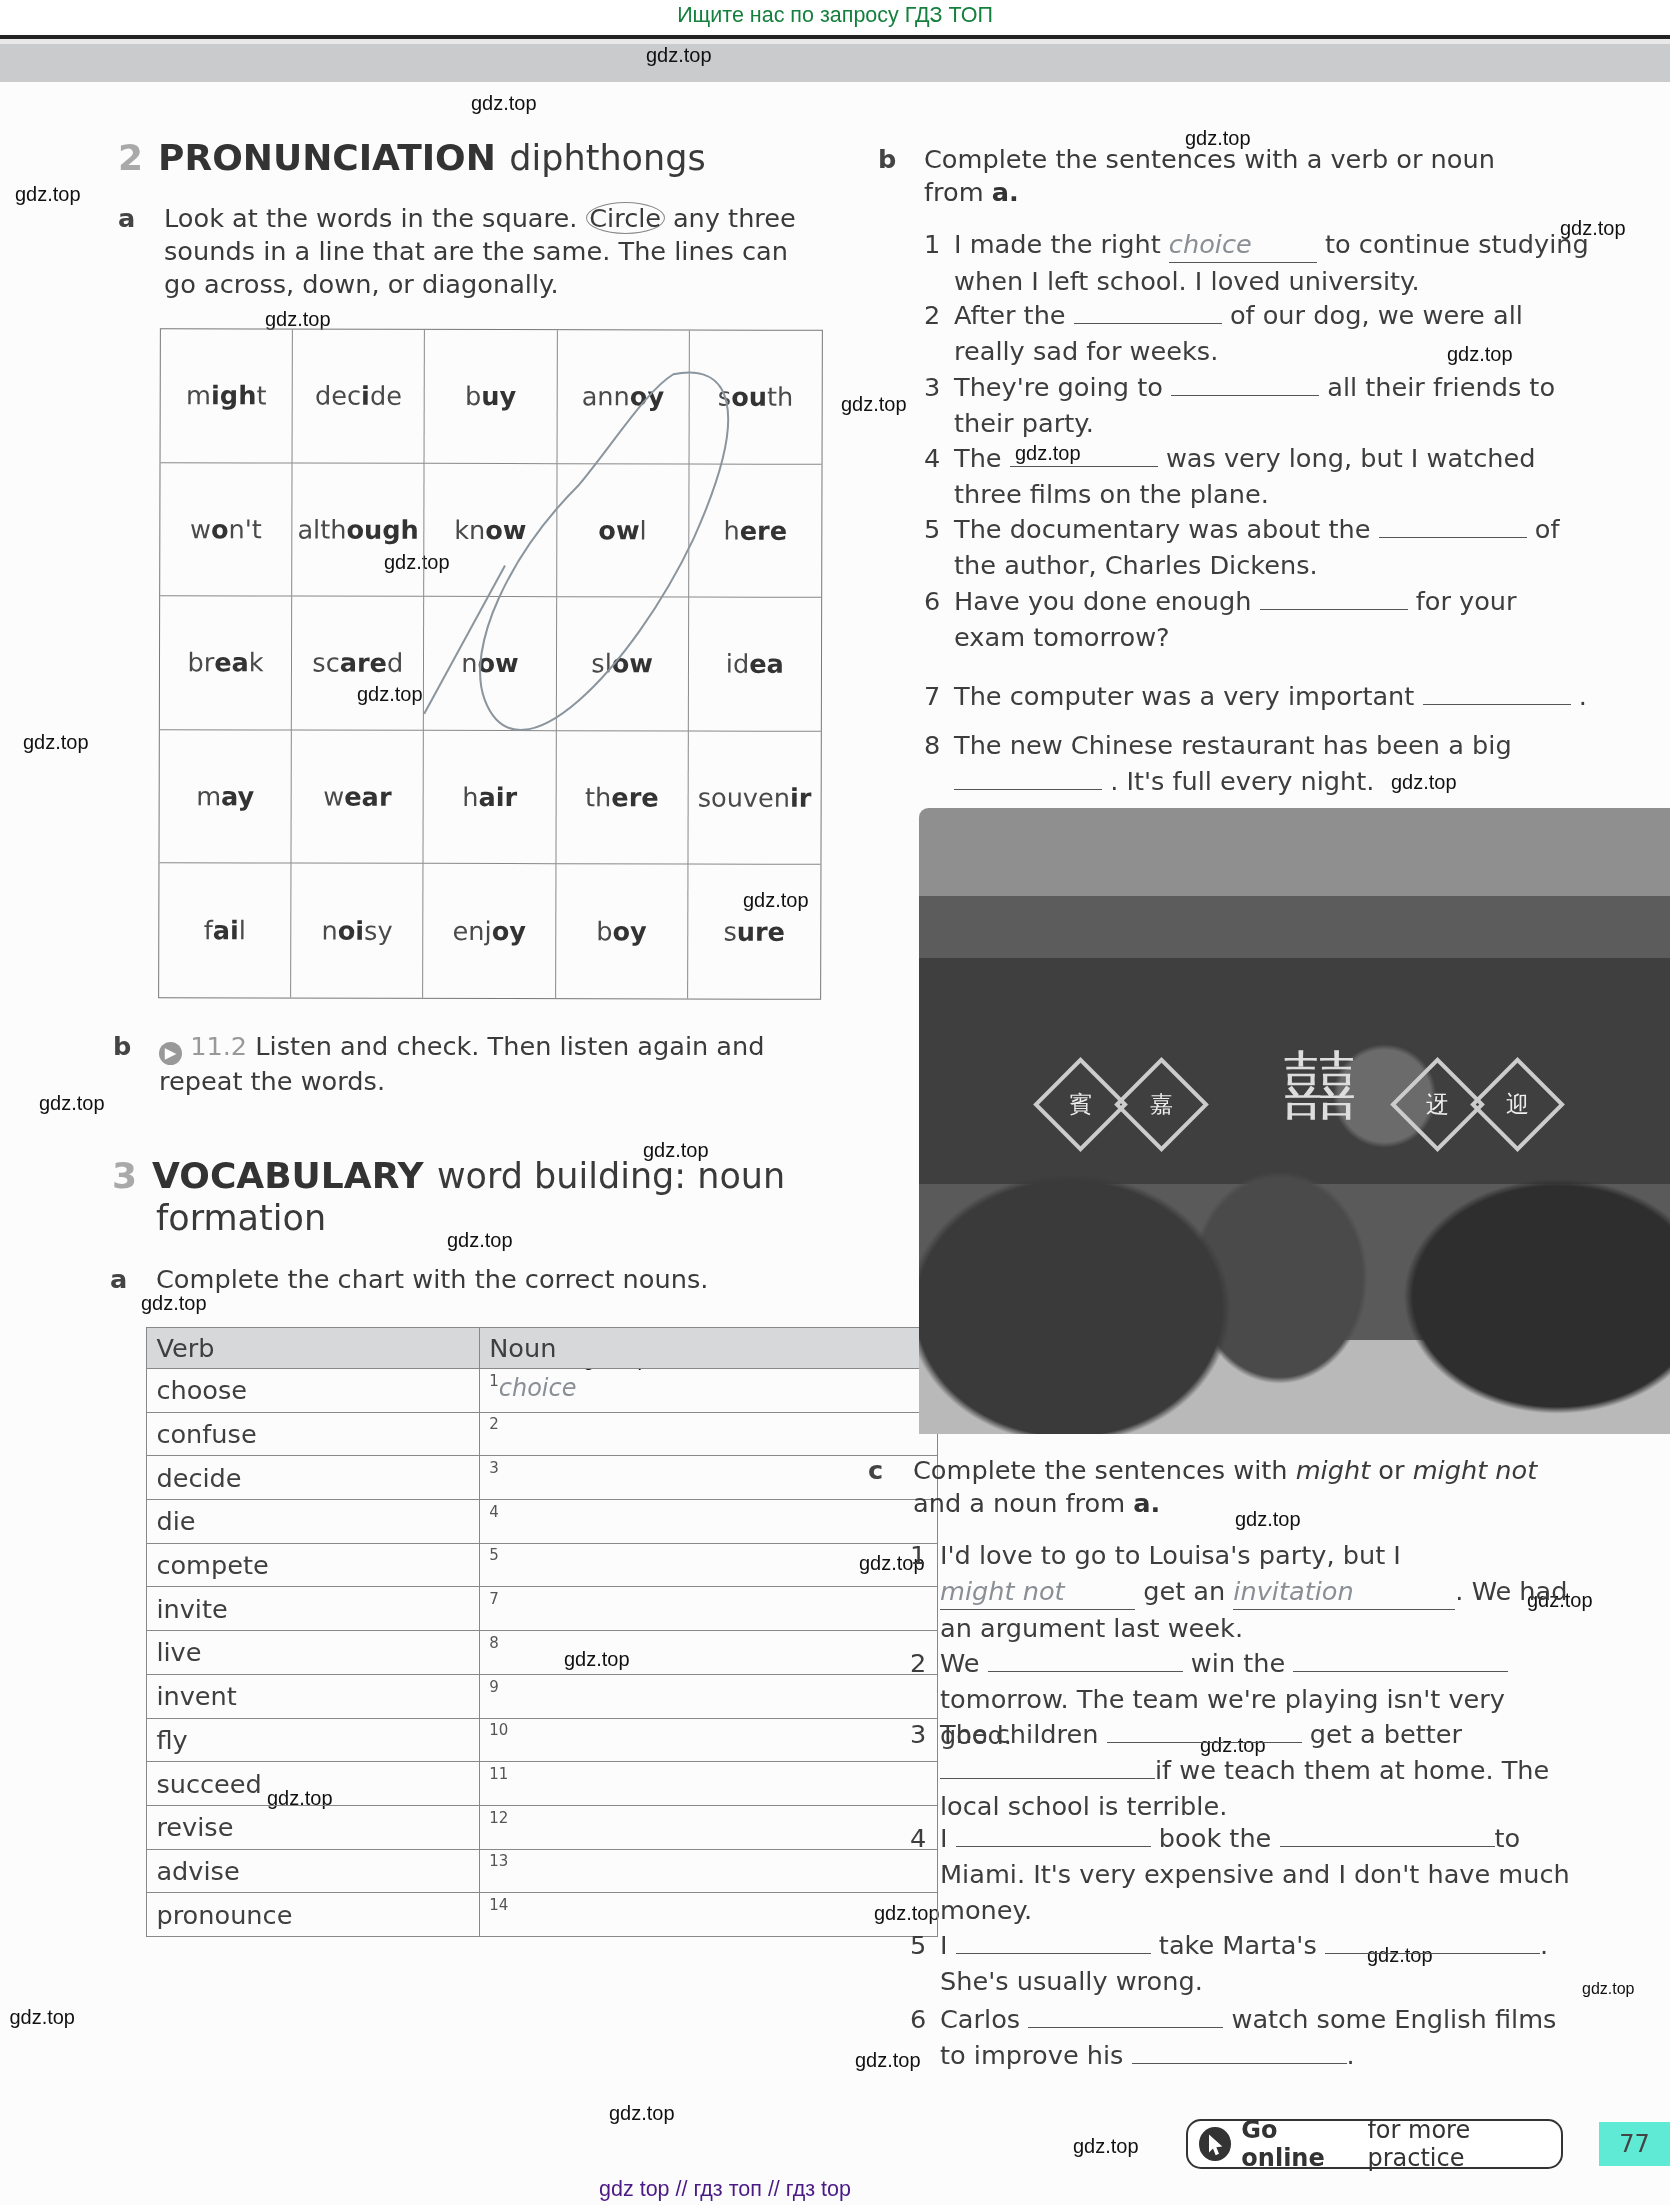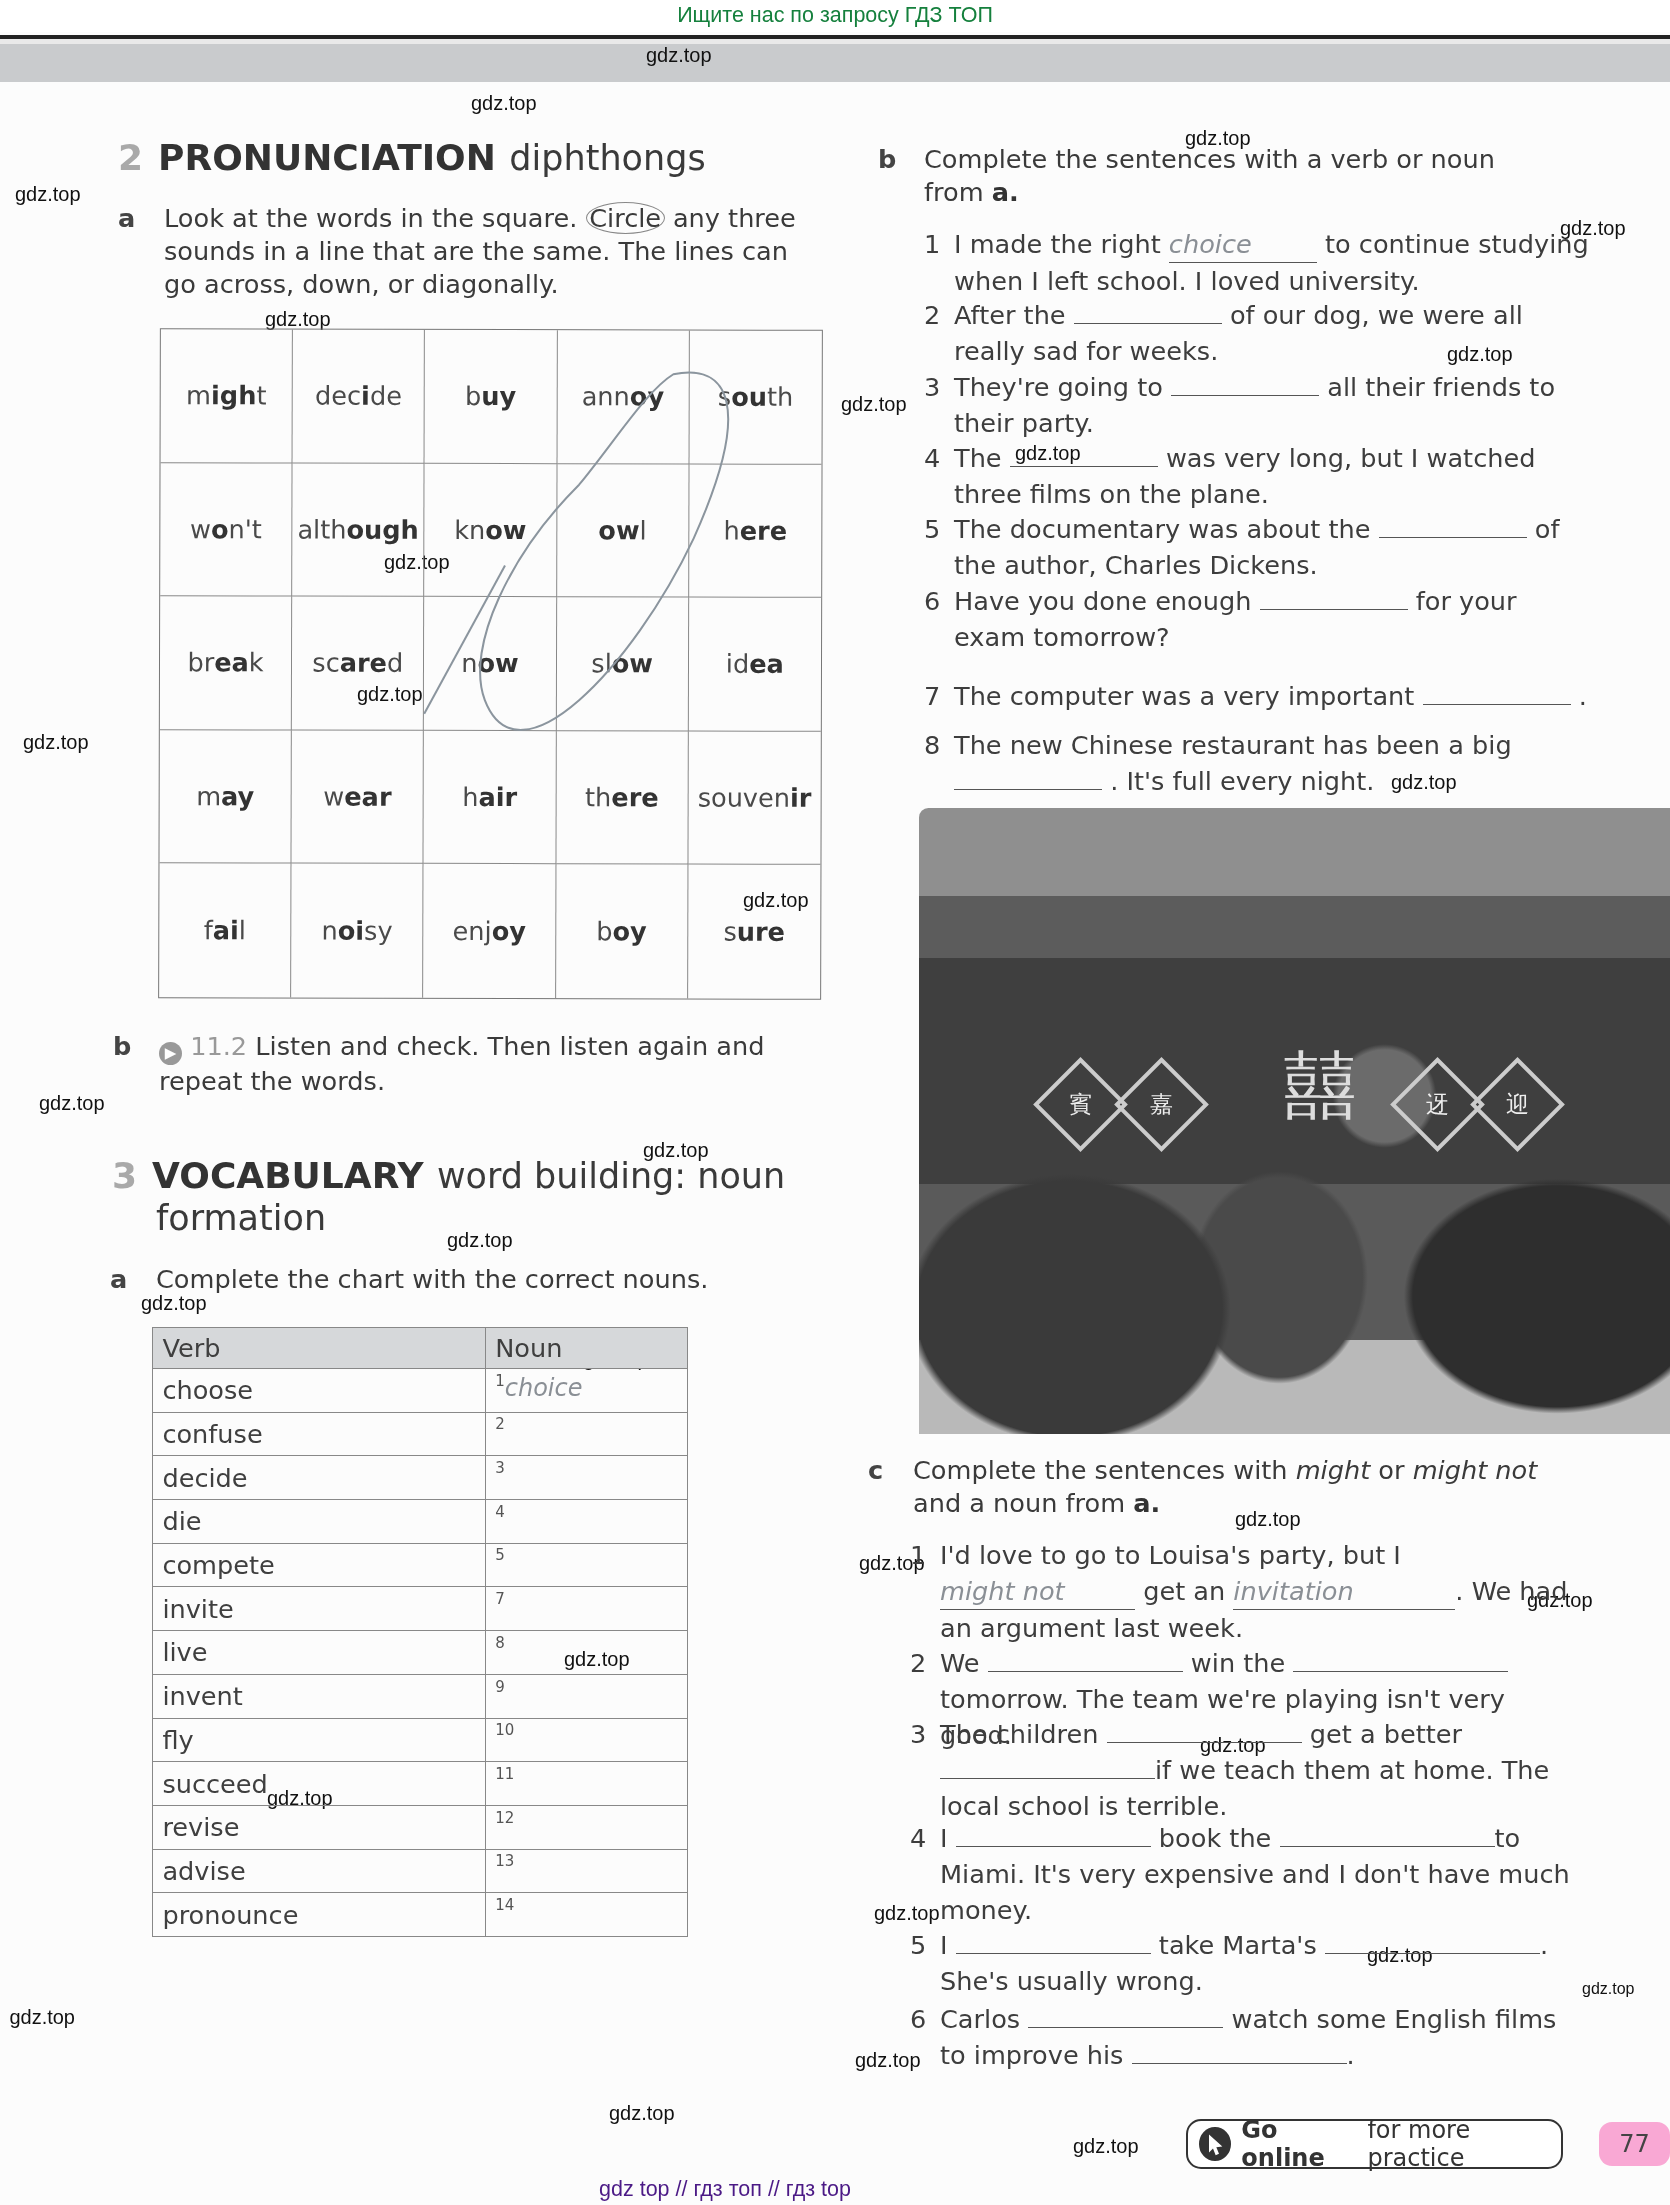--- a/index.html
+++ b/index.html
@@ -31,21 +31,21 @@
     display: grid; grid-template-columns: repeat(5, 1fr); grid-template-rows: repeat(5, 1fr);
     border: 1.3px solid #777; transform: rotate(0.15deg); }
   .grid .cell { border-right: 1.3px solid #888; border-bottom: 1.3px solid #888;
     display: flex; align-items: center; justify-content: center; font-size: 25.6px; color: #4a4a4a; }
   .grid .cell:nth-child(5n) { border-right: none; }
   .grid .cell:nth-last-child(-n+5) { border-bottom: none; }
   .grid .cell b { color: #333; }
   .loop { left: 377px; top: 350px; width: 485px; height: 431px; pointer-events: none; }
 
   
-  .chart { left: 152px; top: 1327px; width: 536px; border-collapse: collapse; font-size: 25.6px; color: #3f3f3f; padding-left: 48px; }
+  .chart { left: 146px; top: 1327px; width: 792px; border-collapse: collapse; font-size: 25.6px; color: #3f3f3f; padding-left: 48px; }
   .chart th { background: #d6d8da; text-align: left; font-weight: normal; height: 40px; padding: 0 9.4px; border: 1.3px solid #888; font-size: 25.6px; }
   .chart td { height: 40px; padding: 0 9.4px; border: 1.3px solid #888; vertical-align: middle; }
   .chart td.noun { vertical-align: top; padding-top: 2.7px; position: relative; margin-top: 48px; }
   .chart .sup { font-size: 15px; color: #555; vertical-align: top; }
   .chart .ans { font-style: italic; color: #8a8f95; font-size: 24px; }
   .chart .col1 { width: 313px; }
 
   
   .item { font-size: 25.6px; line-height: 36px; color: #3d3d3d; }
   .item .n { position: absolute; left: 0; }
@@ -60,22 +60,22 @@
       radial-gradient(ellipse at 85% 78%, #2e2e2e 0 16%, transparent 17%),
       linear-gradient(#8f8f8f 0 14%, #5c5c5c 14% 24%, #3f3f3f 24% 60%, #5a5a5a 60% 85%, #b9b9b9 85% 100%); }
   .photo .sign { position: absolute; width: 59px; height: 59px; border: 4px solid #ccc; transform: rotate(45deg);
     color: #eee; font-size: 23px; display: flex; align-items: center; justify-content: center; }
   .photo .sign span { transform: rotate(-45deg); }
 
   .go-online { left: 1186px; top: 2119px; width: 377px; height: 50px; border: 2.7px solid #333; border-radius: 15px;
     display: flex; align-items: center; padding-left: 10.8px; box-sizing: border-box; font-size: 24px; color: #333; background: #fff; }
   .go-online .cursor { width: 34px; height: 34px; border-radius: 50%; background: #333; margin-right: 10.8px; display: flex; align-items: center; justify-content: center; }
   .go-online b { margin-right: 6.7px; }
-  .page-num { left: 1599px; top: 2122px; width: 71px; height: 44px; background: #f9a8d4; color: #444; font-size: 24px;
-    display: flex; align-items: center; justify-content: center; border-radius: 13px; }
+  .page-num { left: 1599px; top: 2122px; width: 71px; height: 44px; background: #5eead4; color: #444; font-size: 24px;
+    display: flex; align-items: center; justify-content: center; }
 </style>
 </head>
 <body>
 
 <div class="abs top-banner">Ищите нас по запросу ГДЗ ТОП</div>
 <div class="abs scan-strip"></div>
 
 <div class="abs wm" style="left:646px;top:44px">gdz.top</div>
 <div class="abs wm" style="left:471px;top:92px">gdz.top</div>
 <div class="abs wm" style="left:1185px;top:127px">gdz.top</div>

